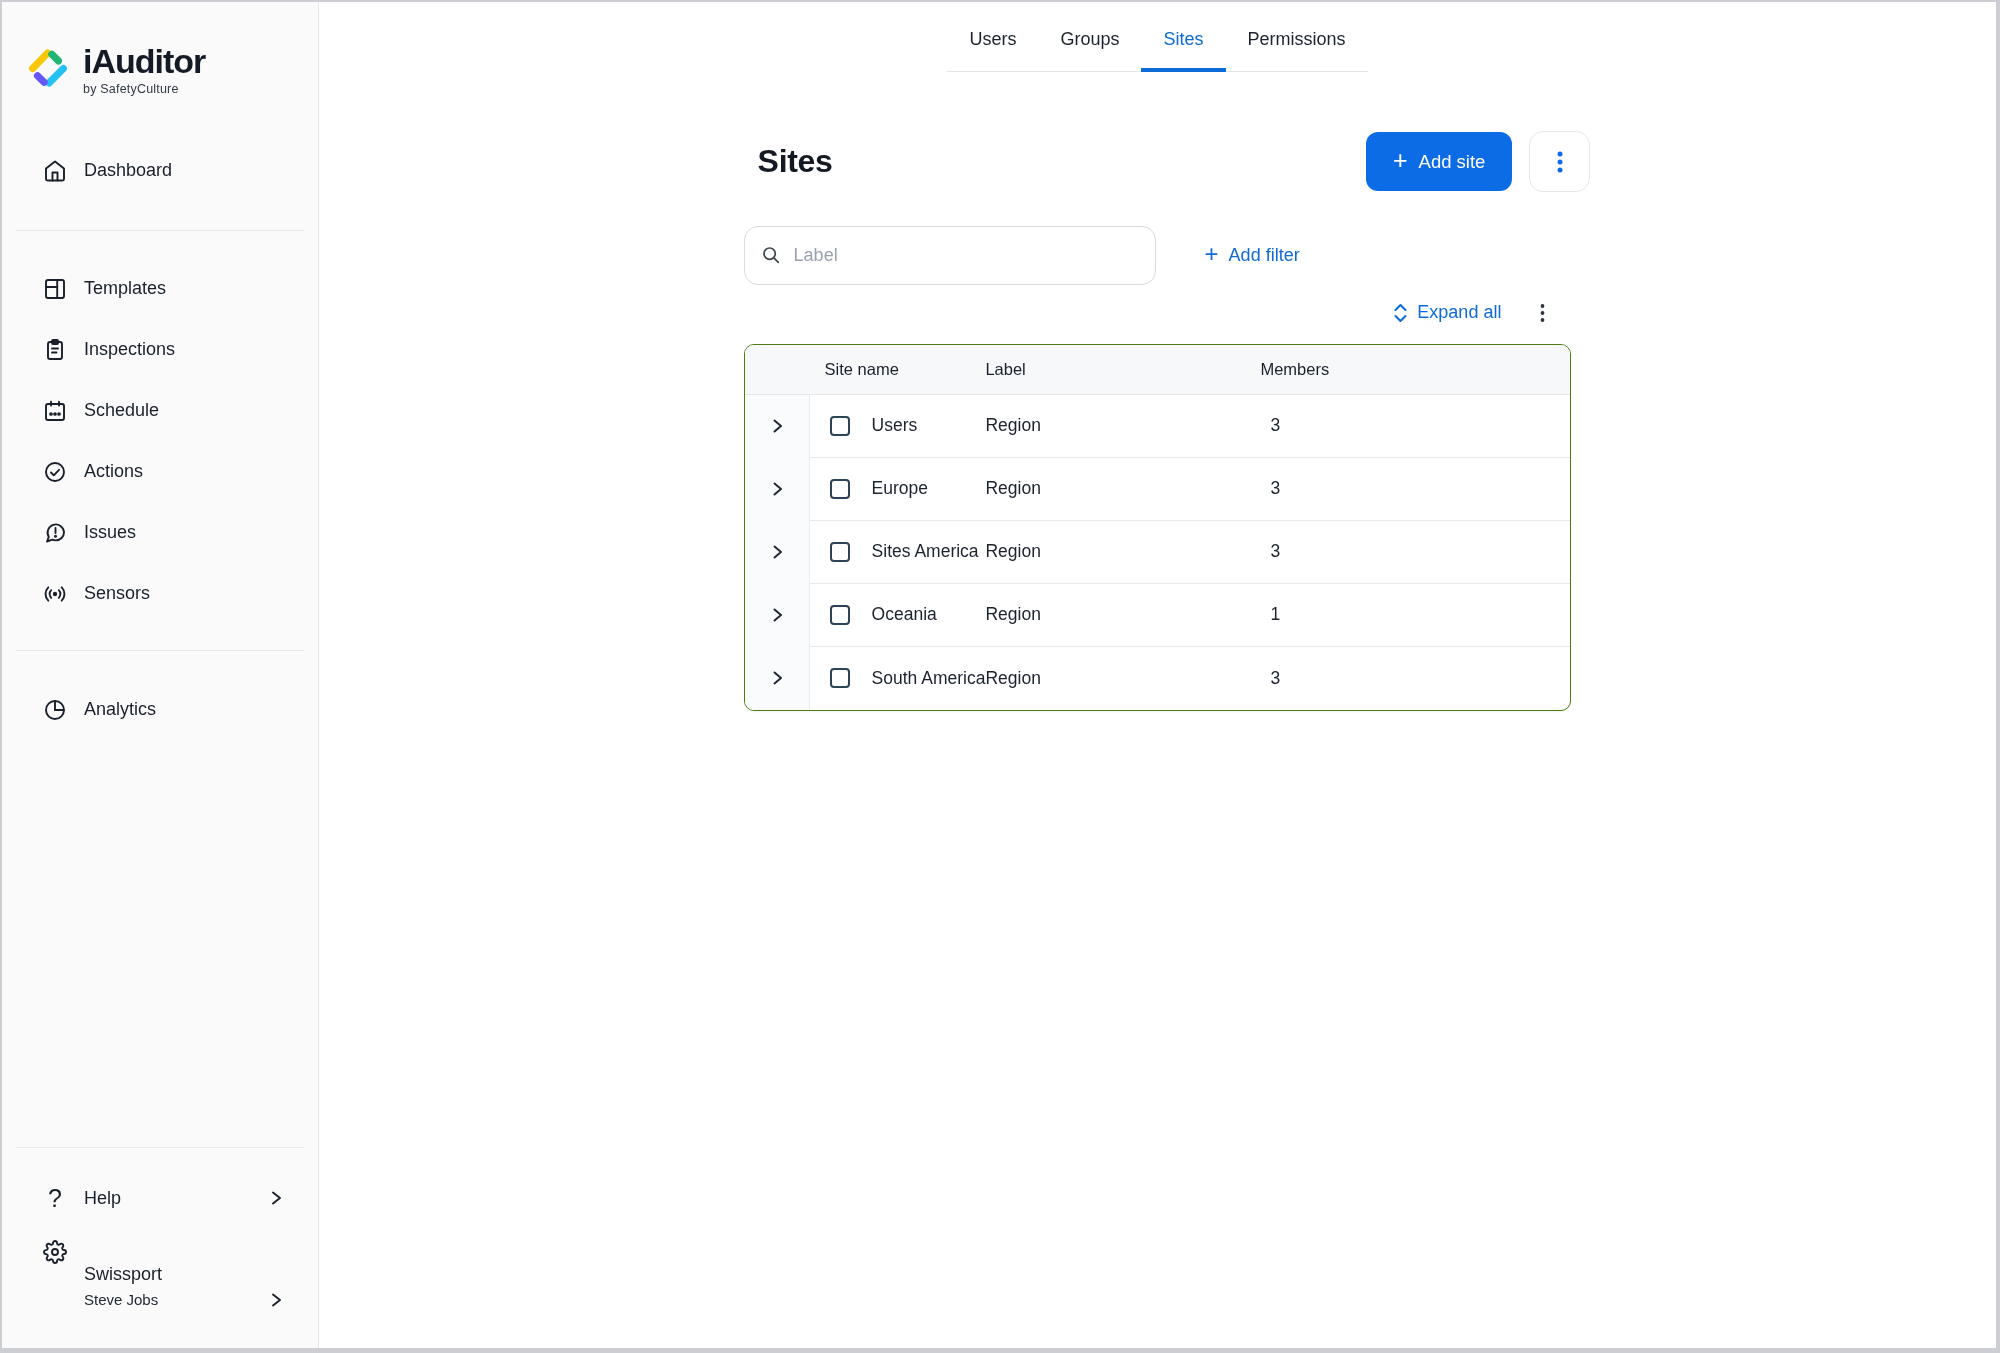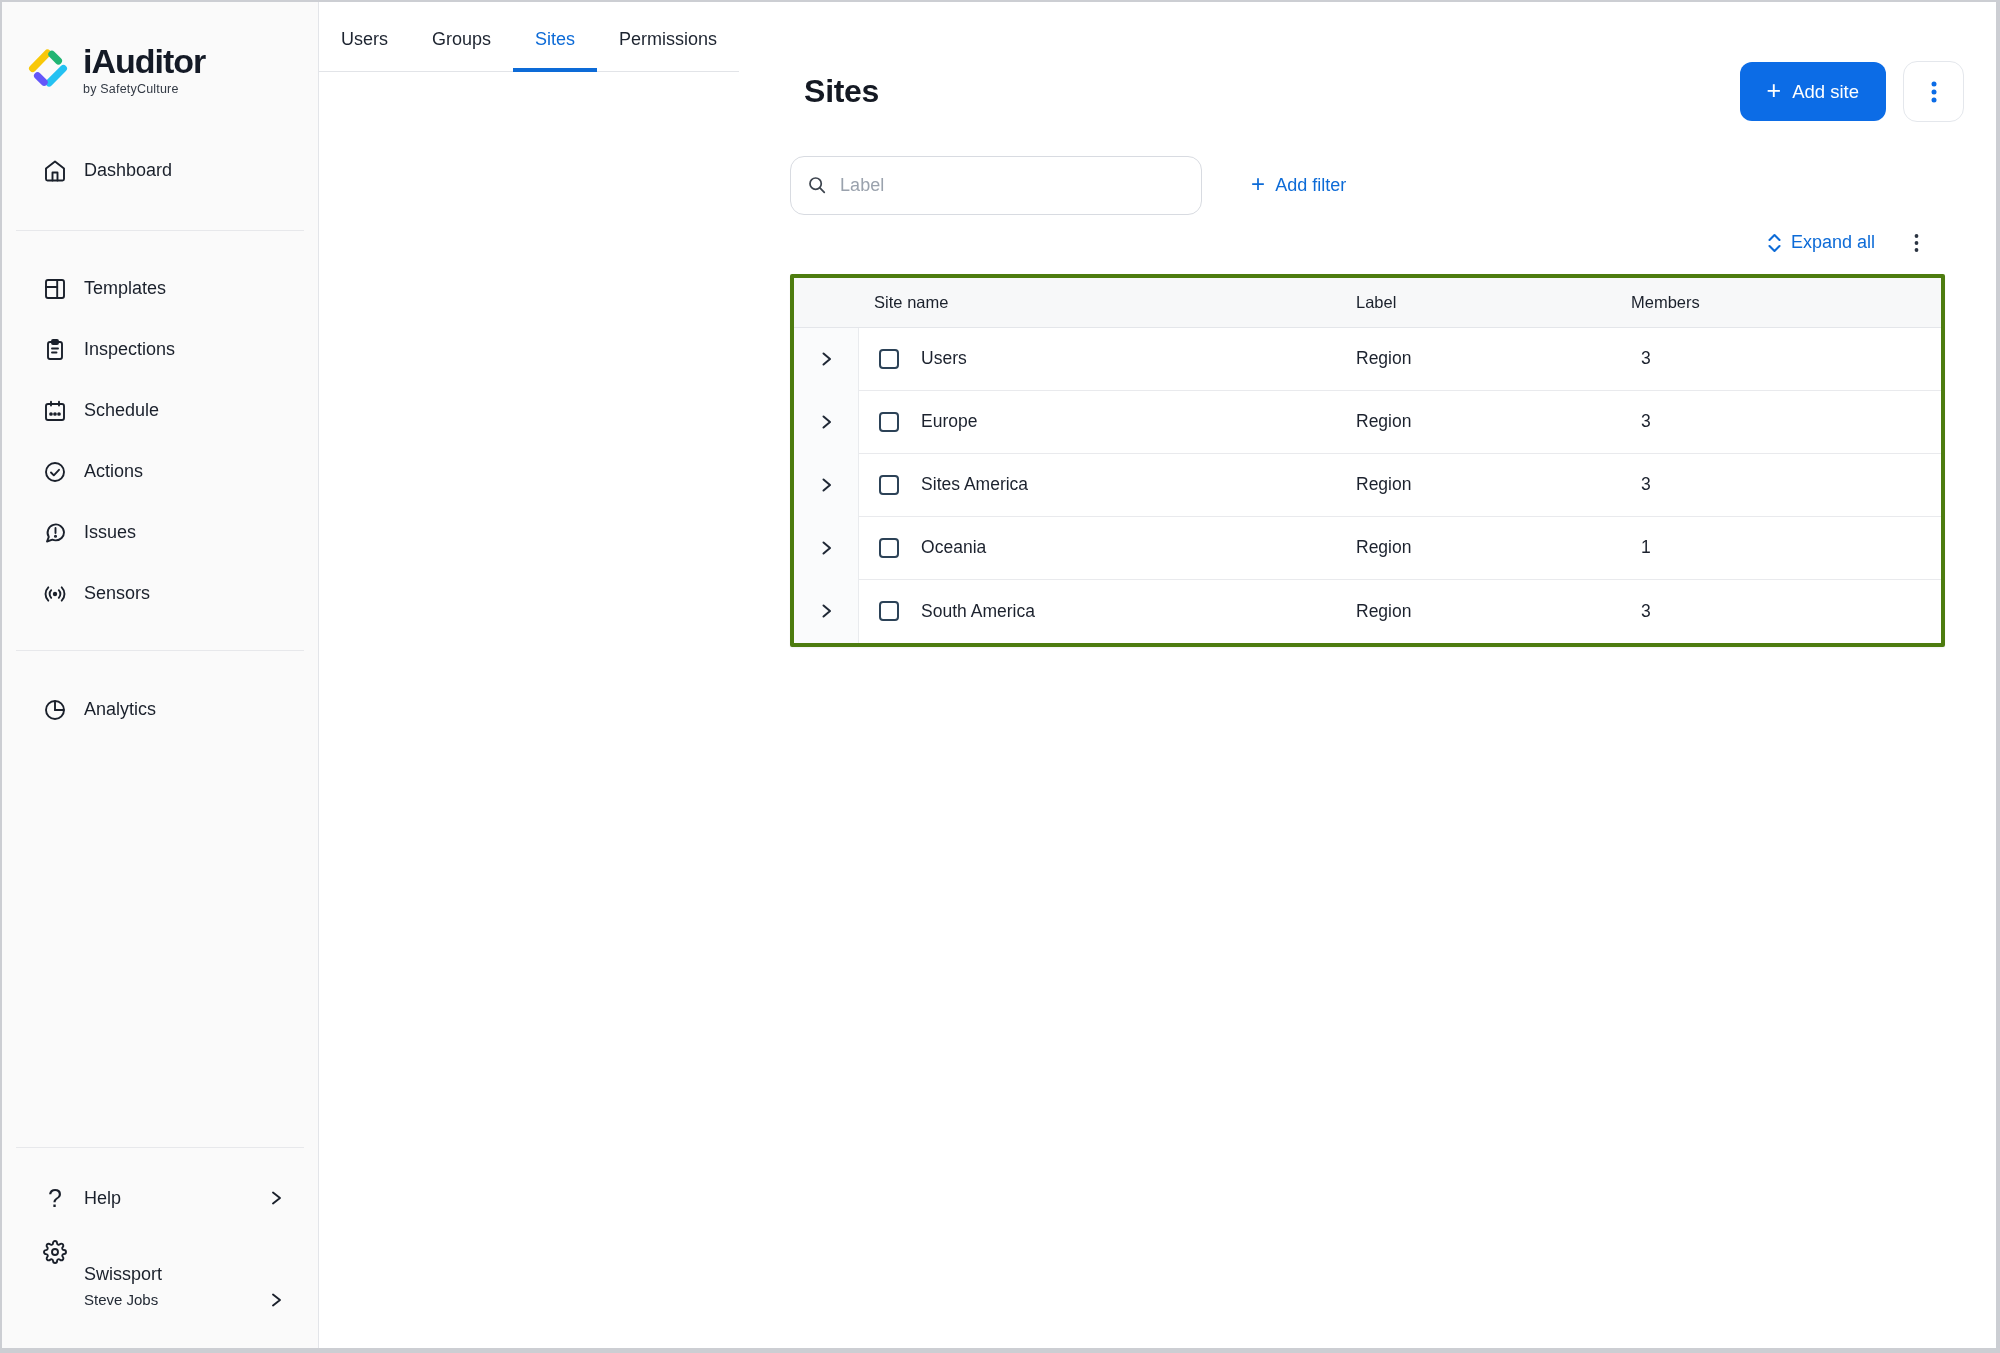--- a/index.html
+++ b/index.html
@@ -47,21 +47,21 @@
   .q-icon { width:24px; font-size:25px; color:#1a202b; text-align:center; flex:none; }
   .help-label { flex:1; font-size:18px; }
   .org-item { margin-top:8px; min-height:72px; display:flex; align-items:flex-end; padding:0 34px 0 41px; gap:17px; cursor:pointer; }
   .org-item svg.gear { width:24px; height:24px; flex:none; align-self:flex-start; margin-top:4px; }
   .org-text { flex:1; }
   .org-name { font-size:18px; color:#1a202b; }
   .org-user { font-size:15px; color:#232a35; margin-top:6px; }
   .chev-right { width:16px; height:16px; flex:none; }
 
   
-  .main { flex:1; display:flex; flex-direction:row; min-width:0; background:#fff; }
+  .main { flex:1; display:flex; flex-direction:column; min-width:0; background:#fff;align-items:center; }
   .tabbar { height:70px; border-bottom:1px solid #e2e4e8; display:flex; align-items:stretch; }
   .tab {
     padding:6px 22px 0 22px; display:flex; align-items:center;
     font-size:18px; color:#1d2430; position:relative; cursor:pointer;
   }
   .tab.active { color:#0d6bd7; font-weight:500; }
   .tab.active::after {
     content:""; position:absolute; left:0; right:0; bottom:-1px; height:4px; background:#0d6bd7;
   }
 
@@ -94,21 +94,21 @@
   .search-box input::placeholder { color:#9aa2ad; }
   .add-filter { margin-left:49px; display:flex; align-items:center; gap:10px; color:#0d6bd7; font-size:18px; cursor:pointer; }
   .af-plus { font-size:24px; line-height:1; margin-top:-2px; }
 
   .toolbar { margin-top:13px; height:30px; display:flex; justify-content:flex-end; align-items:center; }
   .expand-all { display:flex; align-items:center; gap:9px; color:#0d6bd7; font-size:18px; font-weight:500; cursor:pointer; }
   .toolbar-kebab { margin-left:39px; margin-right:26px; display:flex; align-items:center; cursor:pointer; }
 
   
   .table {
-    margin-top:16px; border:4px solid #4d7c0f; border-radius:2px;
+    margin-top:16px; border:1px solid #4d7c0f; border-radius:10px;
     overflow:hidden; background:#fff; box-shadow:0 1px 2px rgba(20,25,40,.05);
   }
   .trow { display:grid; grid-template-columns:65px 1fr 275px 310px; }
   .thead { height:50px; background:#f7f8f9; border-bottom:1px solid #e4e6ea; }
   .thead .hcell { display:flex; align-items:center; font-size:16.5px; color:#1b212c; }
   .h-name { padding-left:15px; }
   .tbody .trow { height:63px; }
   .cell-exp {
     background:#fafbfc; border-right:1px solid #e9ebee;
     display:flex; align-items:center; justify-content:center;

